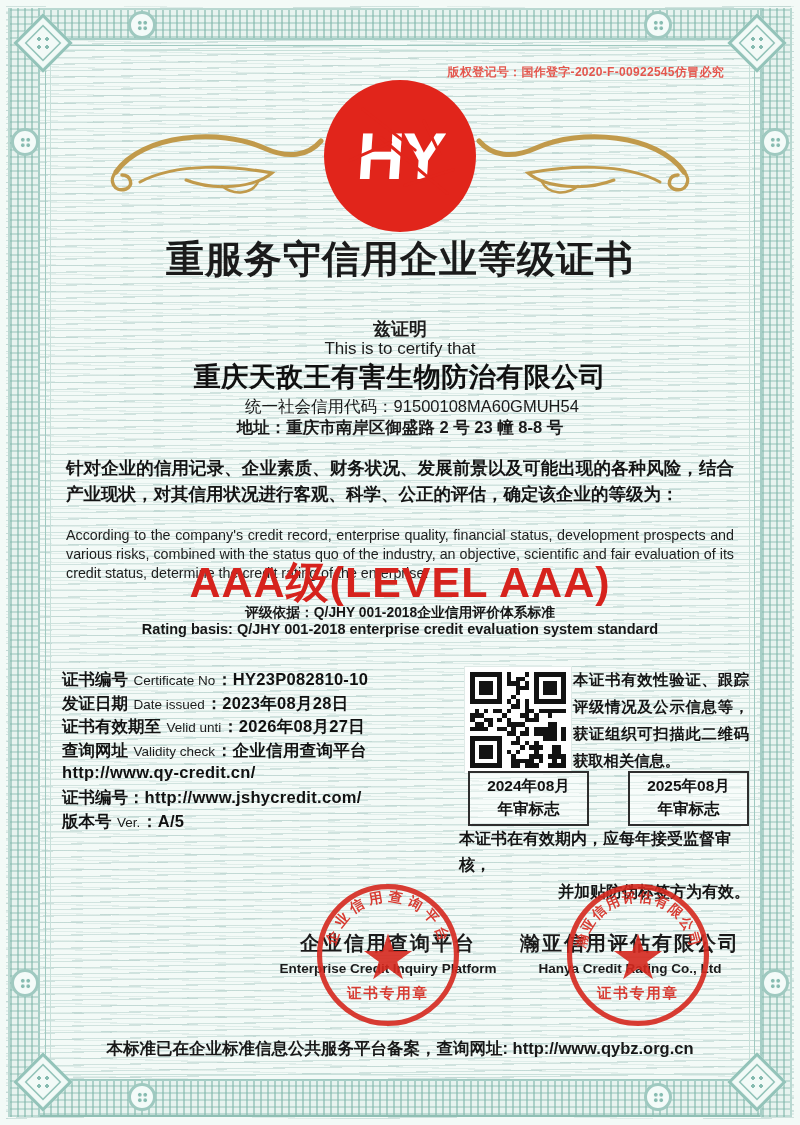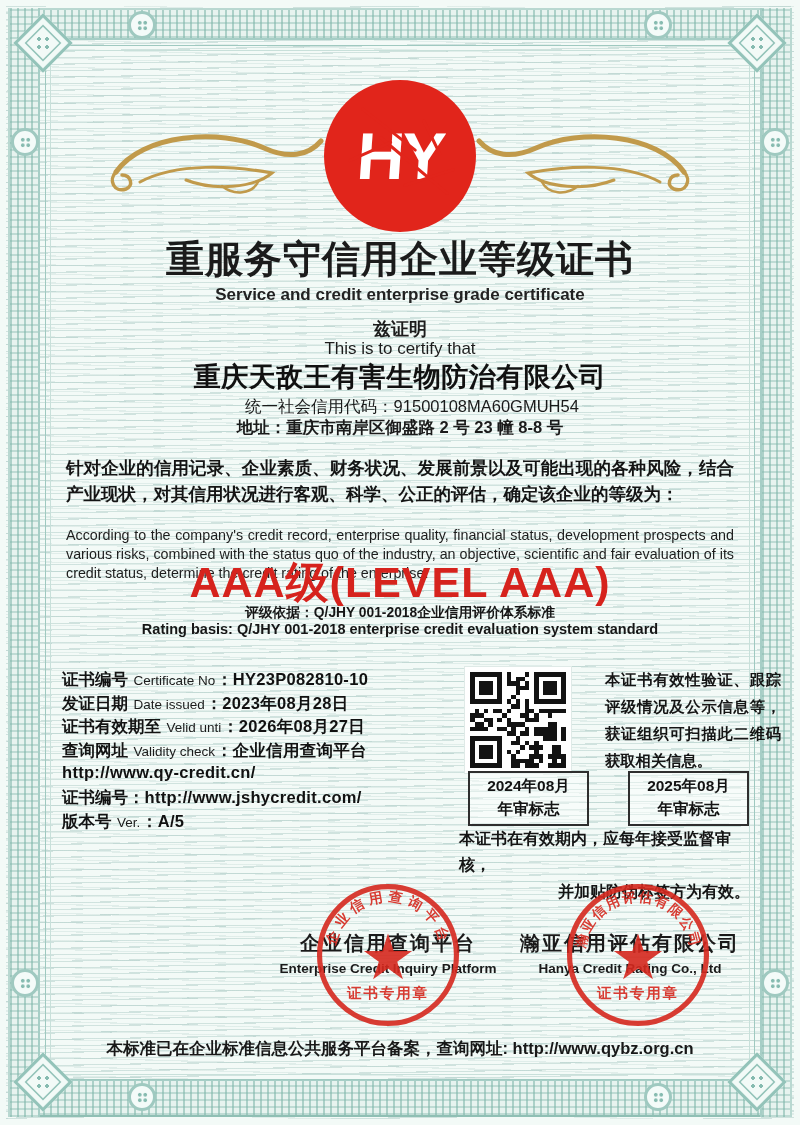--- a/index.html
+++ b/index.html
@@ -69,21 +69,21 @@
   .basis-en { top:621px; left:0; width:100%; text-align:center; font-size:14.5px; font-weight:600; color:#161616; }
 
   .details { top:669px; left:62px; width:390px; }
   .d-row { height:23.6px; white-space:nowrap; }
   .d-zh { font-size:16.5px; font-weight:700; color:#131313; }
   .d-en { font-size:13.5px; font-weight:400; color:#1b1b1b; margin:0 1px; }
   .d-sep { font-size:16.5px; font-weight:700; color:#131313; }
   .d-val { font-size:16.5px; font-weight:700; color:#111; letter-spacing:.3px; }
 
   .qr-box { top:667px; left:465px; width:106px; height:106px; background:#fff; padding:5px; box-shadow:0 0 0 1px #dfeae7; }
-  .qr-note { top:666px; left:573px; width:176px; font-size:15.3px; font-weight:600; color:#151515; line-height:1.77; text-align:justify;margin-left:32px; }
+  .qr-note { top:666px; left:573px; width:176px; font-size:15.3px; font-weight:600; color:#151515; line-height:1.77; text-align:justify; }
 
   .review-row { top:771px; left:468px; width:281px; display:flex; gap:39px; }
   .review-box { flex:1; border:2px solid #2e2e2e; background:rgba(255,255,255,.35); text-align:center; padding:3px 0 4px; }
   .review-box .m { font-size:15.5px; font-weight:700; color:#131313; }
   .review-box .l { font-size:15.5px; font-weight:700; color:#131313; margin-top:2px; }
 
   .supervision { top:826px; left:459px; width:291px; font-size:16px; font-weight:700; color:#141414; line-height:1.65; }
   .supervision .l2 { display:block; text-align:right; }
 
   .seal-label { top:930px; width:320px; text-align:center; }
@@ -128,20 +128,21 @@
   <div class="btn-circle" style="top:11px;left:128px;"></div>
   <div class="btn-circle" style="top:11px;right:128px;"></div>
   <div class="btn-circle" style="bottom:14px;left:128px;"></div>
   <div class="btn-circle" style="bottom:14px;right:128px;"></div>
   <div class="btn-circle" style="left:11px;top:128px;"></div>
   <div class="btn-circle" style="right:11px;top:128px;"></div>
   <div class="btn-circle" style="left:11px;bottom:128px;"></div>
   <div class="btn-circle" style="right:11px;bottom:128px;"></div>
 
   <div class="content">
+    <div class="abs copyright">版权登记号：国作登字-2020-F-00922545仿冒必究</div>
 
     <svg class="abs flourish left" viewBox="0 0 225 90">
       <g fill="none" stroke="#c19a4b" stroke-linecap="round">
         <path d="M14,56 C40,18 118,12 162,32 C186,43 206,40 219,25" stroke-width="5"></path>
         <path d="M14,56 C6,64 12,77 24,73 C32,70 29,59 20,59" stroke-width="3.5"></path>
         <path d="M38,66 C75,46 132,50 170,57 C152,72 112,75 84,64" stroke-width="3"></path>
         <path d="M120,70 C132,80 150,78 156,66" stroke-width="2.5"></path>
       </g>
     </svg>
     <svg class="abs flourish right" viewBox="0 0 225 90">
@@ -156,21 +157,20 @@
     <div class="abs hy-logo">
       <span class="hy">HY</span>
       <div class="crack" style="width:70px;top:48px;left:30px;transform:rotate(38deg);"></div>
       <div class="crack" style="width:90px;top:84px;left:45px;transform:rotate(40deg);"></div>
       <div class="crack" style="width:48px;top:70px;left:22px;transform:rotate(-24deg);"></div>
       <div class="crack" style="width:54px;top:96px;left:78px;transform:rotate(-18deg);"></div>
       <div class="crack" style="width:40px;top:56px;left:88px;transform:rotate(64deg);"></div>
     </div>
 
     <div class="abs title">重服务守信用企业等级证书</div>
-    <div class="abs subtitle">Service and credit enterprise grade certificate</div>
 
     <div class="abs certify-zh">兹证明</div>
     <div class="abs certify-en">This is to certify that</div>
     <div class="abs company">重庆天敌王有害生物防治有限公司</div>
     <div class="abs credit-code">统一社会信用代码：91500108MA60GMUH54</div>
     <div class="abs address">地址：重庆市南岸区御盛路 2 号 23 幢 8-8 号</div>
 
     <div class="abs statement">
       <div class="zh">针对企业的信用记录、企业素质、财务状况、发展前景以及可能出现的各种风险，结合产业现状，对其信用状况进行客观、科学、公正的评估，确定该企业的等级为：</div>
       <div class="en">According to the company's credit record, enterprise quality, financial status, development prospects and various risks, combined with the status quo of the industry, an objective, scientific and fair evaluation of its credit status, determine the credit rating of the enterprise:</div>

